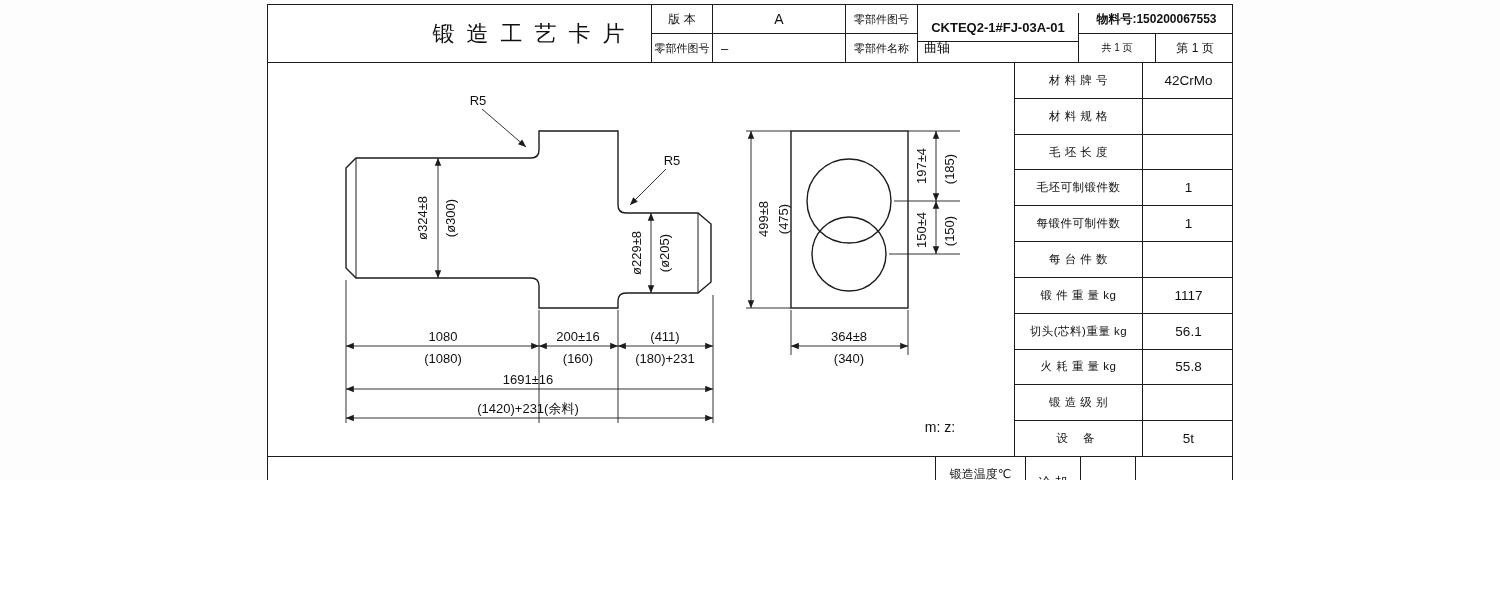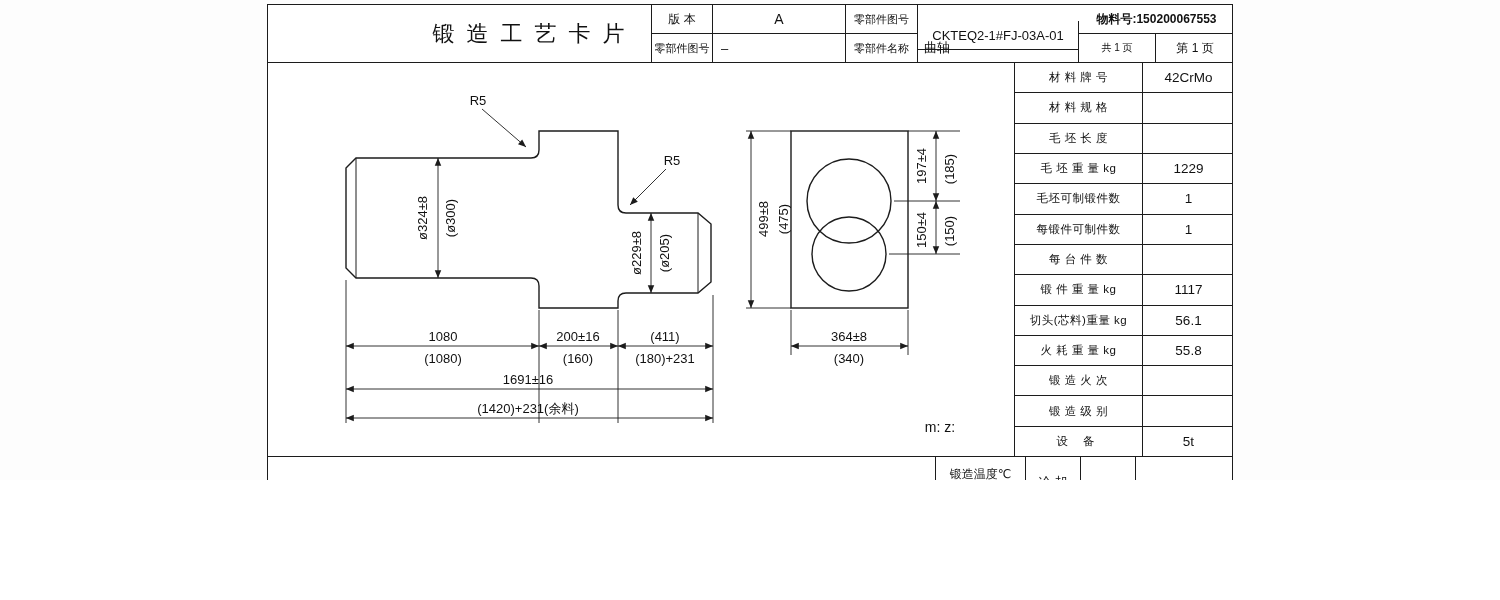--- a/index.html
+++ b/index.html
@@ -35,21 +35,21 @@
 </head>
 <body>
 
 <div class="stage">
   <div class="sheet">
 
     <div class="c br bb" style="left:0;top:0;width:384px;height:58px;font-size:22px;letter-spacing:12px;padding-left:150px">锻造工艺卡片</div>
     <div class="c br bb" style="left:384px;top:0;width:61px;height:29px;font-size:12px">版 本</div>
     <div class="c br bb" style="left:445px;top:0;width:133px;height:29px;font-size:14px">A</div>
     <div class="c br bb" style="left:578px;top:0;width:72px;height:29px;font-size:11px">零部件图号</div>
-    <div class="c br bb" style="left:650px;top:16px;width:161px;height:29px;font-size:13px;font-weight:400">CKTEQ2-1#FJ-03A-01</div>
+    <div class="c br bb" style="left:650px;top:8px;width:161px;height:29px;font-size:13px;font-weight:700">CKTEQ2-1#FJ-03A-01</div>
     <div class="c bb" style="left:811px;top:0;width:155px;height:29px;font-size:12px;font-weight:600">物料号:150200067553</div>
 
     <div class="c br bb" style="left:384px;top:29px;width:61px;height:29px;font-size:11px">零部件图号</div>
     <div class="c br bb left" style="left:445px;top:29px;width:133px;height:29px;font-size:13px;padding-left:8px">–</div>
     <div class="c br bb" style="left:578px;top:29px;width:72px;height:29px;font-size:11px">零部件名称</div>
     <div class="c br bb left" style="left:650px;top:29px;width:161px;height:29px;font-size:13px;padding-left:6px">曲轴</div>
     <div class="c br bb" style="left:811px;top:29px;width:77px;height:29px;font-size:10px">共 1 页</div>
     <div class="c bb" style="left:888px;top:29px;width:78px;height:29px;font-size:12px">第 1 页</div>
 
     <div class="mat">
@@ -59,24 +59,20 @@
         </div>
       <div class="mat-row">
           <div class="mat-label">材 料 规 格</div>
           <div class="mat-value"></div>
         </div>
       <div class="mat-row">
           <div class="mat-label">毛 坯 长 度</div>
           <div class="mat-value"></div>
         </div>
       <div class="mat-row">
-          <div class="mat-label">毛 坯 重 量 kg</div>
-          <div class="mat-value">1229</div>
-        </div>
-      <div class="mat-row">
           <div class="mat-label">毛坯可制锻件数</div>
           <div class="mat-value">1</div>
         </div>
       <div class="mat-row">
           <div class="mat-label">每锻件可制件数</div>
           <div class="mat-value">1</div>
         </div>
       <div class="mat-row">
           <div class="mat-label">每 台 件 数</div>
           <div class="mat-value"></div>
@@ -85,24 +81,20 @@
           <div class="mat-label">锻 件 重 量 kg</div>
           <div class="mat-value">1117</div>
         </div>
       <div class="mat-row">
           <div class="mat-label">切头(芯料)重量 kg</div>
           <div class="mat-value">56.1</div>
         </div>
       <div class="mat-row">
           <div class="mat-label">火 耗 重 量 kg</div>
           <div class="mat-value">55.8</div>
-        </div>
-      <div class="mat-row">
-          <div class="mat-label">锻 造 火 次</div>
-          <div class="mat-value"></div>
         </div>
       <div class="mat-row">
           <div class="mat-label">锻 造 级 别</div>
           <div class="mat-value"></div>
         </div>
       <div class="mat-row">
           <div class="mat-label" style="letter-spacing:6px">设 备</div>
           <div class="mat-value">5t</div>
         </div>
     </div>

